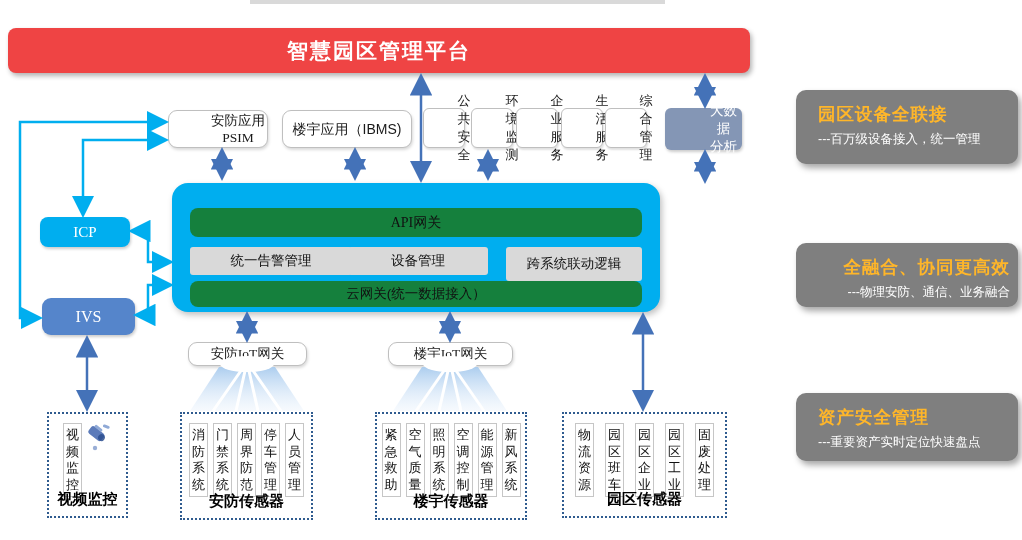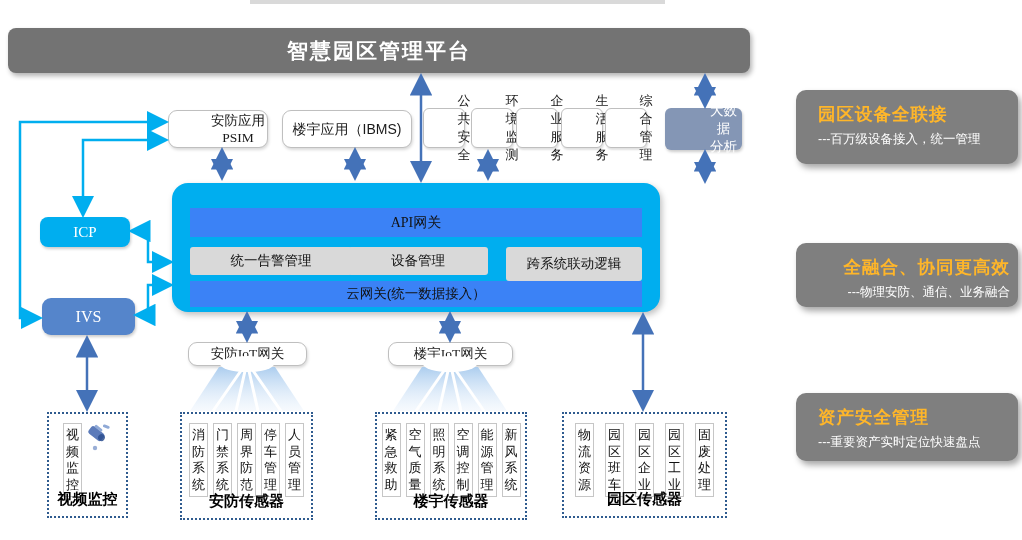--- a/index.html
+++ b/index.html
@@ -2,38 +2,38 @@
 <html><head>
 <meta charset="utf-8">
 <style>
   html,body{margin:0;padding:0;background:#fff;}
   #canvas{position:relative;width:1022px;height:540px;background:#fff;overflow:hidden;
           font-family:"Liberation Sans","DejaVu Sans",sans-serif;color:#111;}
   .abs{position:absolute;box-sizing:border-box;}
   .center{display:flex;align-items:center;justify-content:center;text-align:center;}
   .col{display:flex;flex-direction:column;align-items:center;justify-content:center;text-align:center;padding-left:40px;}
 
-  .banner{background:#737373;border-radius:8px;box-shadow:2px 3px 5px rgba(0,0,0,.3);
+  .banner{background:#ef4444;border-radius:8px;box-shadow:2px 3px 5px rgba(0,0,0,.3);
           color:#fff;font-size:21px;font-weight:bold;letter-spacing:2px;}
 
   .whitebox{background:#fff;border:1px solid #BFBFBF;border-radius:9px;
             box-shadow:1px 2px 3px rgba(0,0,0,.15);font-size:13.5px;line-height:17px;color:#1a1a1a;}
   .svcbox{background:#fff;border:1px solid #BFBFBF;border-radius:6px;
           box-shadow:1px 2px 2px rgba(0,0,0,.12);font-size:13px;line-height:18px;color:#1a1a1a;}
 
   .bigdata{background:#8496B5;border-radius:6px;box-shadow:1px 2px 3px rgba(0,0,0,.2);
            color:#fff;font-size:13.5px;line-height:18px;}
 
   .icp{background:#00AEEF;border-radius:8px;color:#fff;font-size:15px;box-shadow:1px 2px 3px rgba(0,0,0,.2);}
   .ivs{background:#5585CB;border-radius:9px;color:#fff;font-size:16px;box-shadow:1px 2px 3px rgba(0,0,0,.2);}
   .serif-latin{font-family:"Liberation Serif","DejaVu Serif",serif;}
 
   .iot{background:#00AEEF;border-radius:16px;box-shadow:2px 3px 6px rgba(0,0,0,.25);}
   .iot-title{color:#000000;font-size:15px;letter-spacing:1px;margin-top:22px;}
-  .graybar{background:#3b82f6;border-radius:0;font-size:14px;color:#111;text-align:right;}
+  .graybar{background:#15803d;border-radius:8px;font-size:14px;color:#111;text-align:right;}
   .graymod{background:#D9D9D9;border-radius:3px;font-size:13.5px;color:#111;}
 
   .gateway{background:#fff;border:1px solid #BFBFBF;border-radius:9px;
            box-shadow:1px 2px 3px rgba(0,0,0,.15);font-size:13.5px;color:#1a1a1a;}
 
   .dashed{background:#fff;border:2px dotted #2F5B8F;}
   .vrow{position:absolute;top:9px;left:0;width:100%;display:flex;justify-content:center;align-items:flex-start;}
   .vcol{width:17px;font-size:13px;line-height:16.5px;word-break:break-all;text-align:center;
         border:1px solid #C6C6C6;padding:3px 0;background:#fff;color:#111;}
   .grp-label{position:absolute;bottom:7px;left:0;width:100%;text-align:center;

